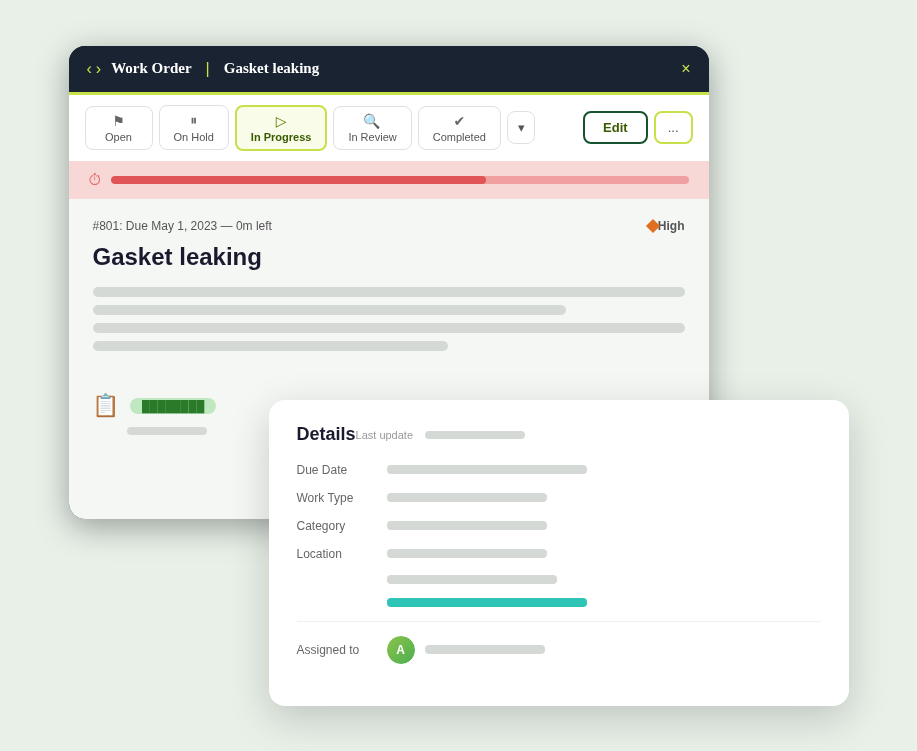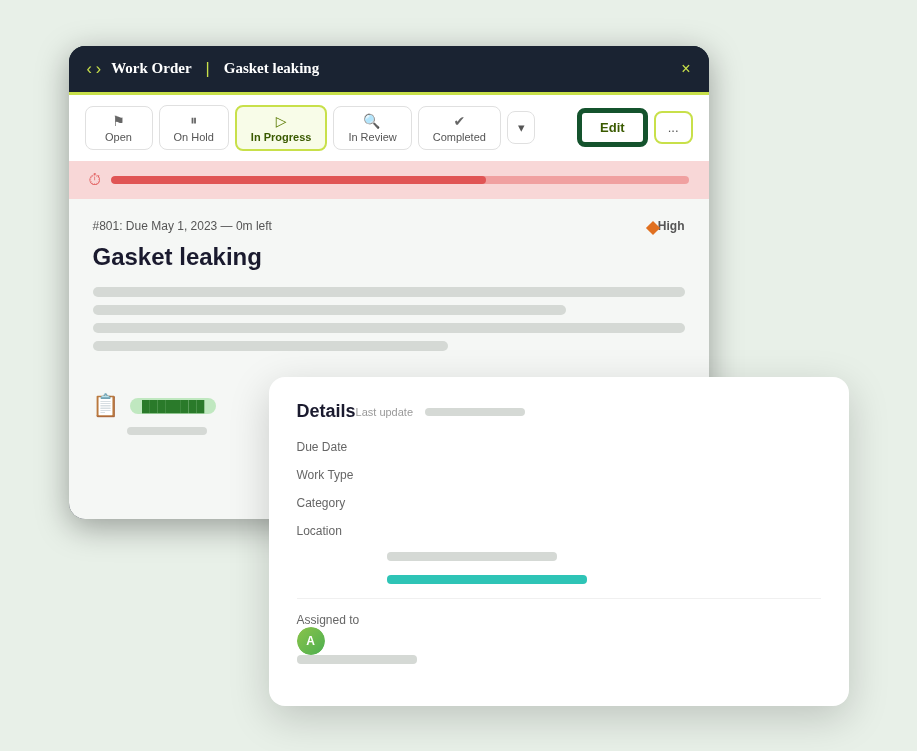--- a/index.html
+++ b/index.html
@@ -126,21 +126,21 @@
       padding: 8px 10px;
       cursor: pointer;
       background: #fff;
       color: #555;
       font-size: 13px;
     }
 
     .edit-btn {
       margin-left: auto;
       padding: 7px 18px;
-      border: 5px solid #14532d;
+      border: 2px solid #14532d;
       border-radius: 8px;
       background: #fff;
       color: #3a5a00;
       font-weight: 700;
       font-size: 13px;
       cursor: pointer;
     }
 
     .more-btn {
       padding: 7px 12px;
@@ -196,21 +196,21 @@
       justify-content: space-between;
       align-items: center;
     }
 
     .wo-meta-id {
       font-weight: 500;
     }
 
     .priority-badge {
       display: flex;
-      align-items: flex-end;
+      align-items: center;
       font-size: 12px;
       color: #555;
       font-weight: 600;
     }
 
     .priority-diamond {
       width: 10px;
       height: 10px;
       background: #e07020;
       transform: rotate(45deg);
@@ -298,22 +298,22 @@
       display: inline-block;
       width: 100px;
       height: 8px;
       background: #d5d9d5;
       border-radius: 4px;
       vertical-align: middle;
     }
 
     .detail-row {
       display: flex;
+      align-items: center;
       margin-bottom: 14px;
-      flex-direction: column;
     }
 
     .detail-label {
       font-size: 12px;
       color: #666;
       width: 90px;
       flex-shrink: 0;
     }
 
     .detail-value-bar {

